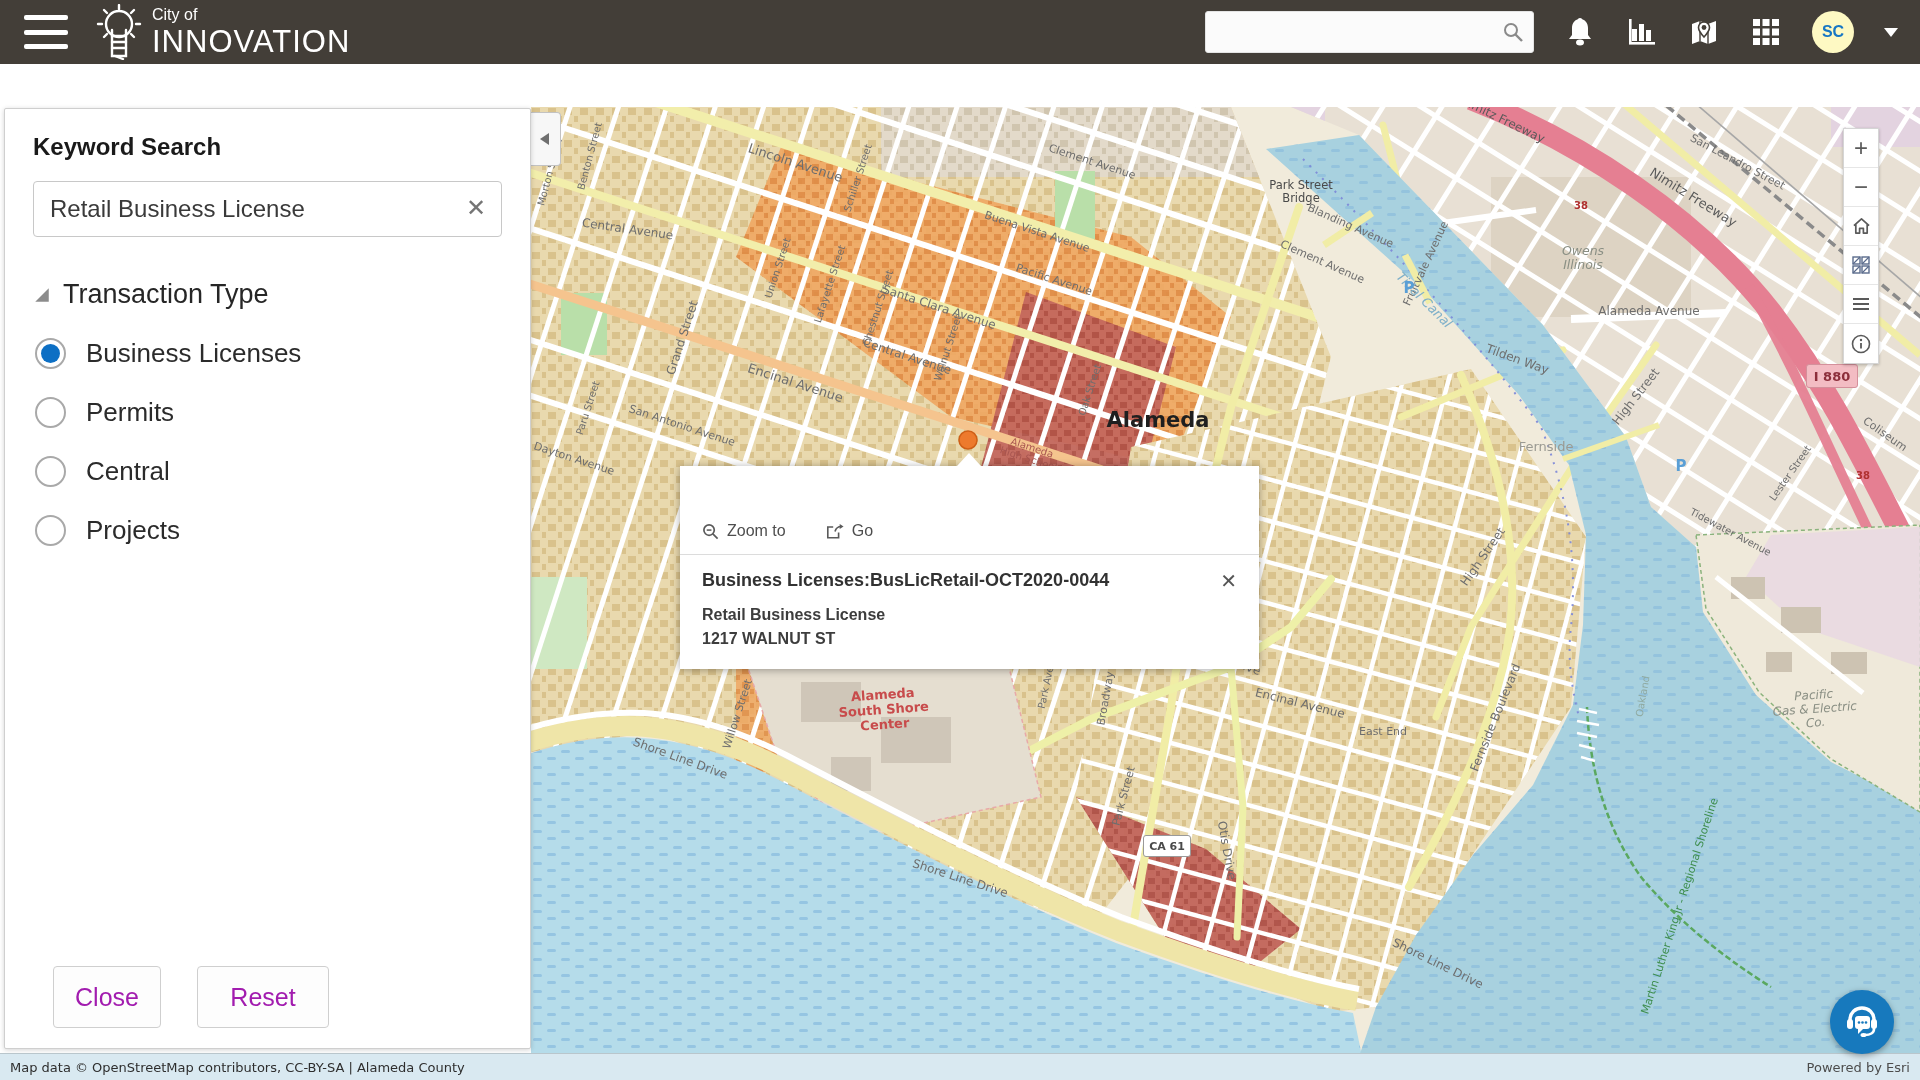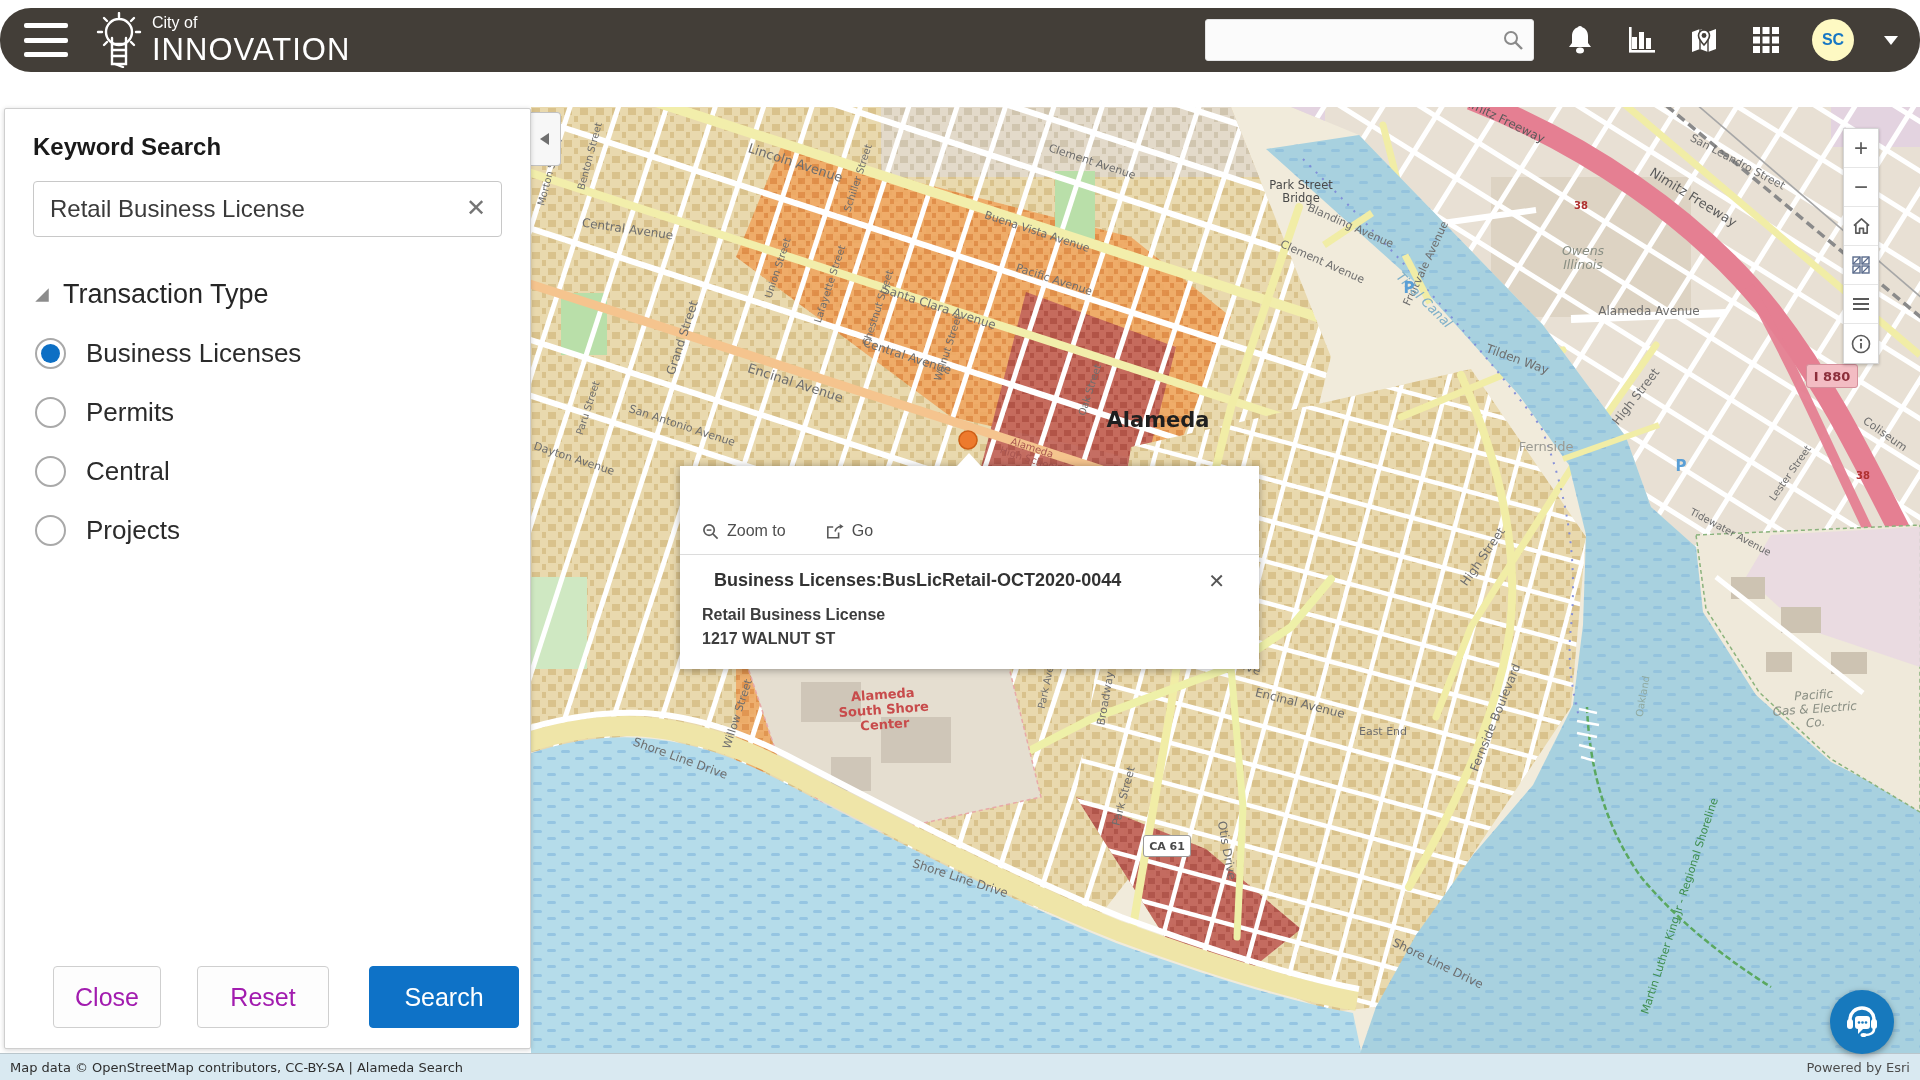--- a/index.html
+++ b/index.html
@@ -1,21 +1,21 @@
 <!DOCTYPE html>
 <html><head>
 <meta charset="utf-8">
 <style>
   html,body{margin:0;padding:0;}
   body{width:1920px;height:1080px;position:relative;overflow:hidden;background:#fff;
        font-family:"Liberation Sans",sans-serif;}
 
   
-  .app-header{position:absolute;left:0;top:8px;width:1920px;height:64px;background:#433e38;
-              display:flex;align-items:center;z-index:10;border-radius:31px;}
+  .app-header{position:absolute;left:0;top:0;width:1920px;height:64px;background:#433e38;
+              display:flex;align-items:center;z-index:10;}
   .hamburger{margin-left:24px;width:44px;height:34px;display:flex;flex-direction:column;
              justify-content:space-between;cursor:pointer;}
   .hamburger span{display:block;height:5px;background:#fff;border-radius:2px;}
   .brand{display:flex;align-items:center;margin-left:26px;color:#fff;}
   .brand svg{width:50px;height:56px;}
   .brand-text{margin-left:8px;line-height:1;}
   .brand-line1{font-size:16px;margin-bottom:3px;}
   .brand-line2{font-size:31px;letter-spacing:1px;}
   .header-right{margin-left:auto;display:flex;align-items:center;gap:30px;padding-right:22px;}
   .search-box{width:327px;height:40px;background:#fbfbfb;border-radius:3px;position:relative;
@@ -65,21 +65,21 @@
           color:#4a4a4a;font-size:11px;}
 
   
   .popup{position:absolute;left:680px;top:466px;width:579px;background:#fff;z-index:50;
          box-shadow:0 1px 8px rgba(0,0,0,.35);}
   .popup::before{content:"";position:absolute;left:277px;top:-13px;width:0;height:0;
          border-left:12px solid transparent;border-right:12px solid transparent;border-bottom:13px solid #fff;}
   .popup-toolbar{height:46px;display:flex;align-items:center;gap:40px;padding:0 22px;
          border-bottom:1px solid #dcdcdc;color:#4e4e4e;font-size:16px;margin-top:42px;}
   .popup-tool{display:flex;align-items:center;gap:8px;cursor:pointer;}
-  .popup-title-row{display:flex;align-items:center;padding:15px 34px 0;}
+  .popup-title-row{display:flex;align-items:center;padding:15px 22px 0;}
   .popup-title{font-size:18px;font-weight:bold;color:#323232;}
   .popup-close{margin-left:auto;font-size:20px;color:#555;cursor:pointer;line-height:1;}
   .popup-body{padding:12px 22px 18px;font-size:16px;font-weight:bold;color:#3d3d3d;line-height:1.5;}
 
   
   .map-controls{position:absolute;left:1843px;top:128px;width:34px;background:#fff;z-index:45;
         border:1px solid #d5d5d5;box-shadow:0 1px 3px rgba(0,0,0,.25);}
   .mc-btn{width:34px;height:39px;display:flex;align-items:center;justify-content:center;
         border-bottom:1px solid #e6e6e6;color:#5a5a5a;font-size:24px;cursor:pointer;box-sizing:border-box;}
   .mc-btn:last-child{border-bottom:none;}
@@ -530,21 +530,20 @@
     <span class="radio"></span>
     <span>Central</span>
   </div>
   <div class="radio-row">
     <span class="radio"></span>
     <span>Projects</span>
   </div>
   <div class="panel-footer">
     <div class="btn btn-plain btn-close">Close</div>
     <div class="btn btn-plain btn-reset">Reset</div>
-    <div class="btn btn-search">Search</div>
   </div>
 </aside>
 
 <div class="popup">
   <div class="popup-toolbar">
     <div class="popup-tool">
       <svg width="17" height="17" viewBox="0 0 18 18">
         <circle cx="7.5" cy="7.5" r="5.5" fill="none" stroke="#5a5a5a" stroke-width="1.8"></circle>
         <line x1="11.5" y1="11.5" x2="16.5" y2="16.5" stroke="#5a5a5a" stroke-width="1.8"></line>
         <line x1="5" y1="7.5" x2="10" y2="7.5" stroke="#5a5a5a" stroke-width="1.6"></line>
@@ -616,15 +615,15 @@
     <polygon points="15,24 15,30 21,24" fill="#fff"></polygon>
     <circle cx="16" cy="18.5" r="1.3" fill="#1779bd"></circle>
       <circle cx="19.5" cy="18.5" r="1.3" fill="#1779bd"></circle>
       <circle cx="23" cy="18.5" r="1.3" fill="#1779bd"></circle>
     <path d="M31,25 C31,29 27,31 22,31" fill="none" stroke="#fff" stroke-width="2.6" stroke-linecap="round"></path>
     <ellipse cx="20.5" cy="31" rx="3" ry="2" fill="#fff"></ellipse>
   </svg>
 </div>
 
 <div class="attribution">
-  <span>Map data © OpenStreetMap contributors, CC-BY-SA | Alameda Search</span>
+  <span>Map data © OpenStreetMap contributors, CC-BY-SA | Alameda County</span>
   <span class="powered">Powered by Esri</span>
 </div>
 
 </body></html>

